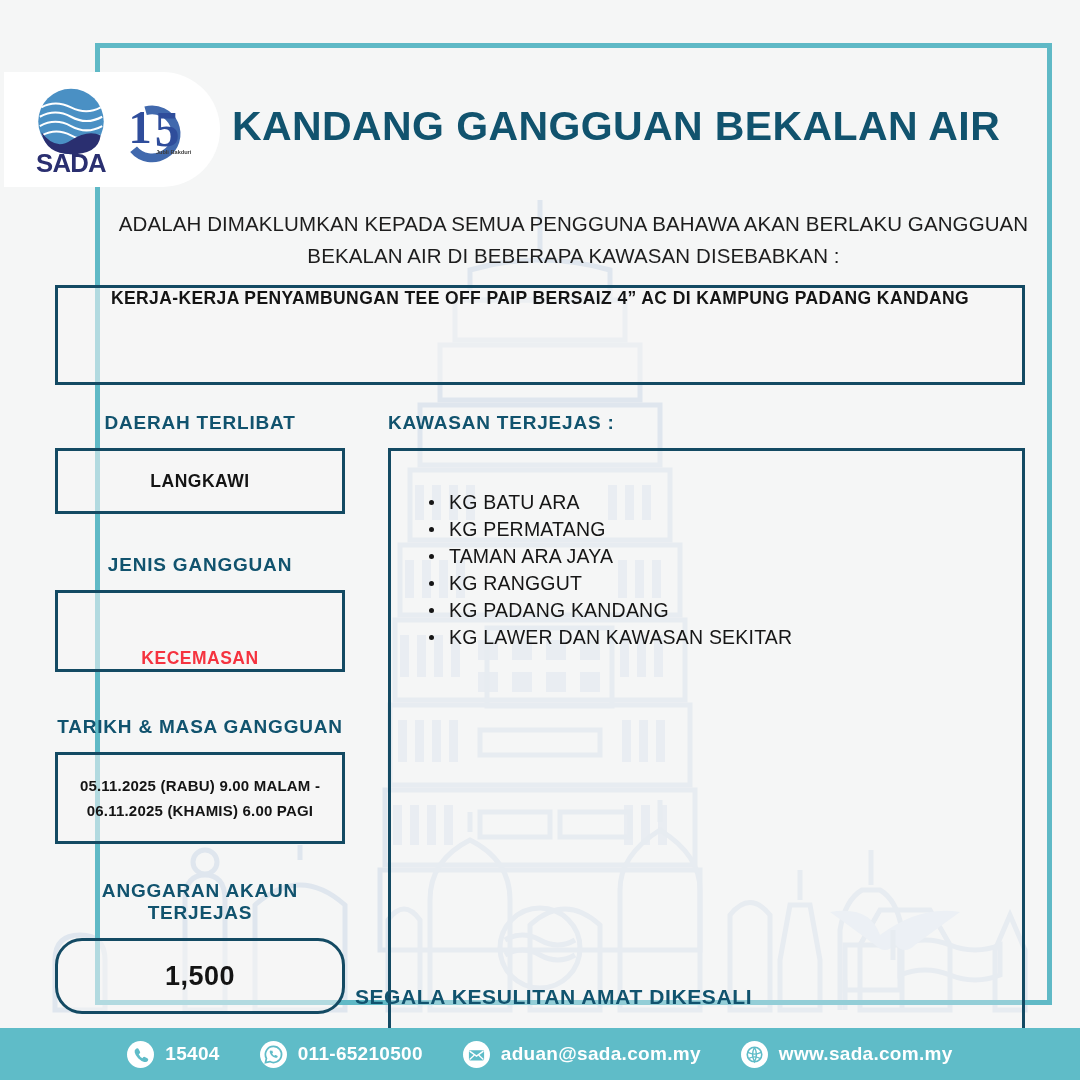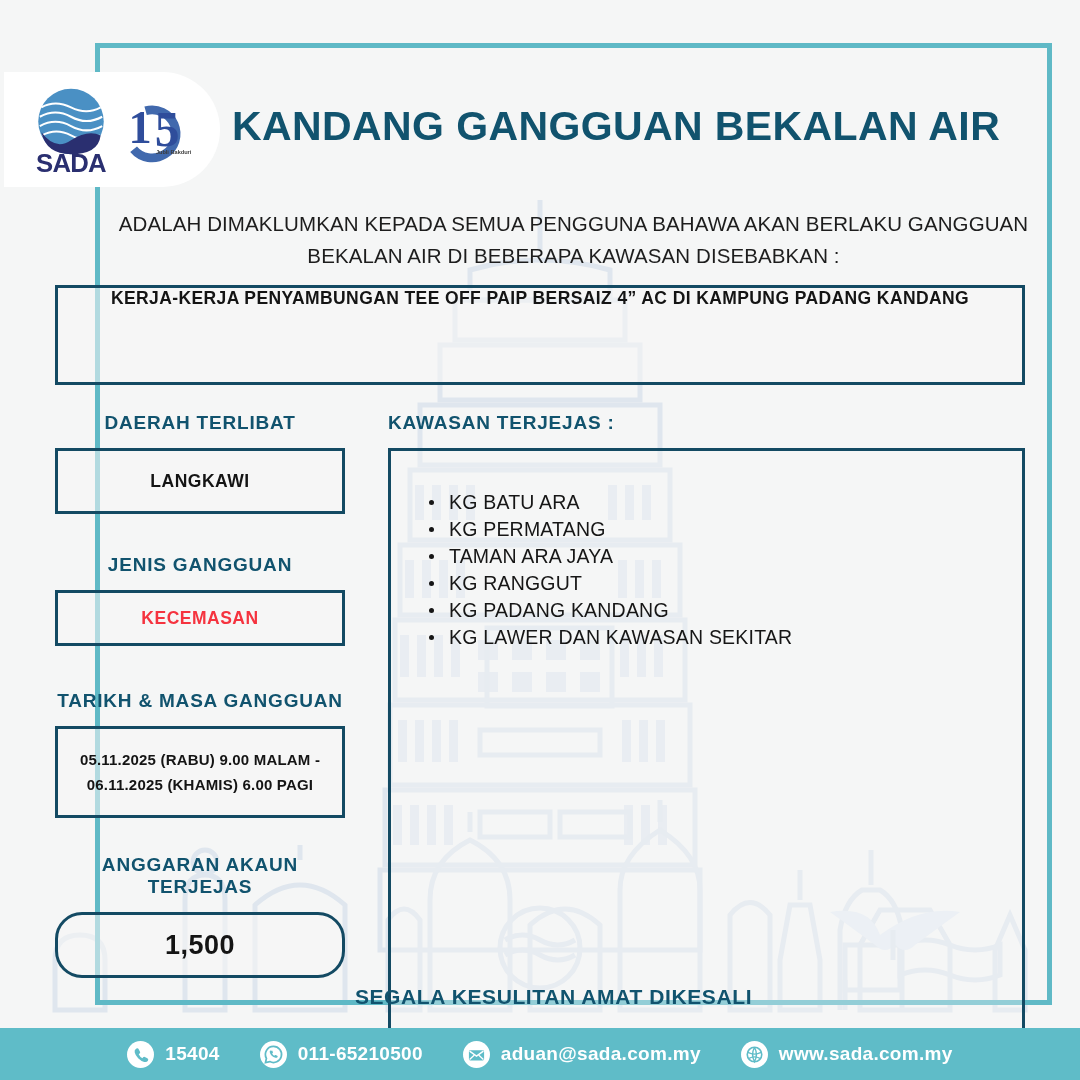--- a/index.html
+++ b/index.html
@@ -126,23 +126,23 @@
   .sec-box {
     margin-top: 14px;
     border: 3px solid #134a63;
     background: rgba(245,246,246,0.55);
     display: flex;
     align-items: center;
     justify-content: center;
     text-align: center;
   }
   .box-h-small { height: 66px; }
-  .box-h-mid   { height: 56px; }
+  .box-h-mid   { height: 82px; align-items: flex-end; }
   .box-h-date  { height: 92px; }
-  .box-h-num   { height: 66px; border-radius: 27px; }
+  .box-h-num   { height: 76px; border-radius: 27px; }
 
   .val-plain {
     font-size: 17.5px;
     font-weight: 700;
     color: #141414;
     letter-spacing: 0.5px;
   }
   .val-red {
     font-size: 17.5px;
     font-weight: 700;

